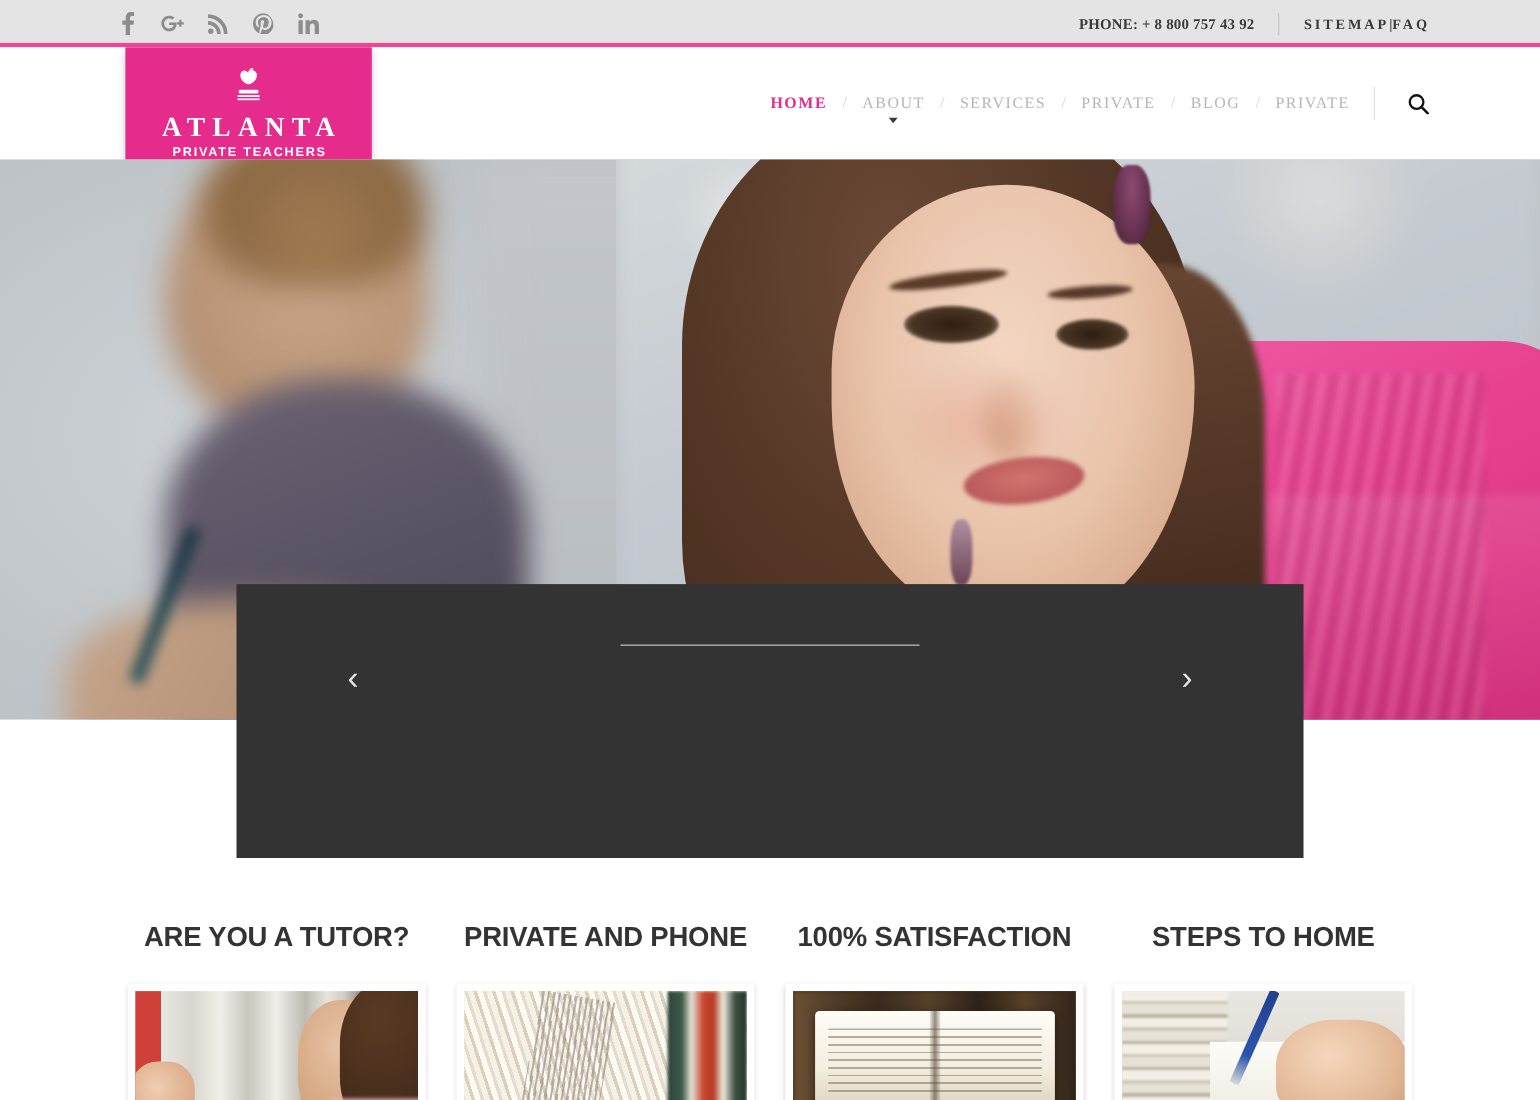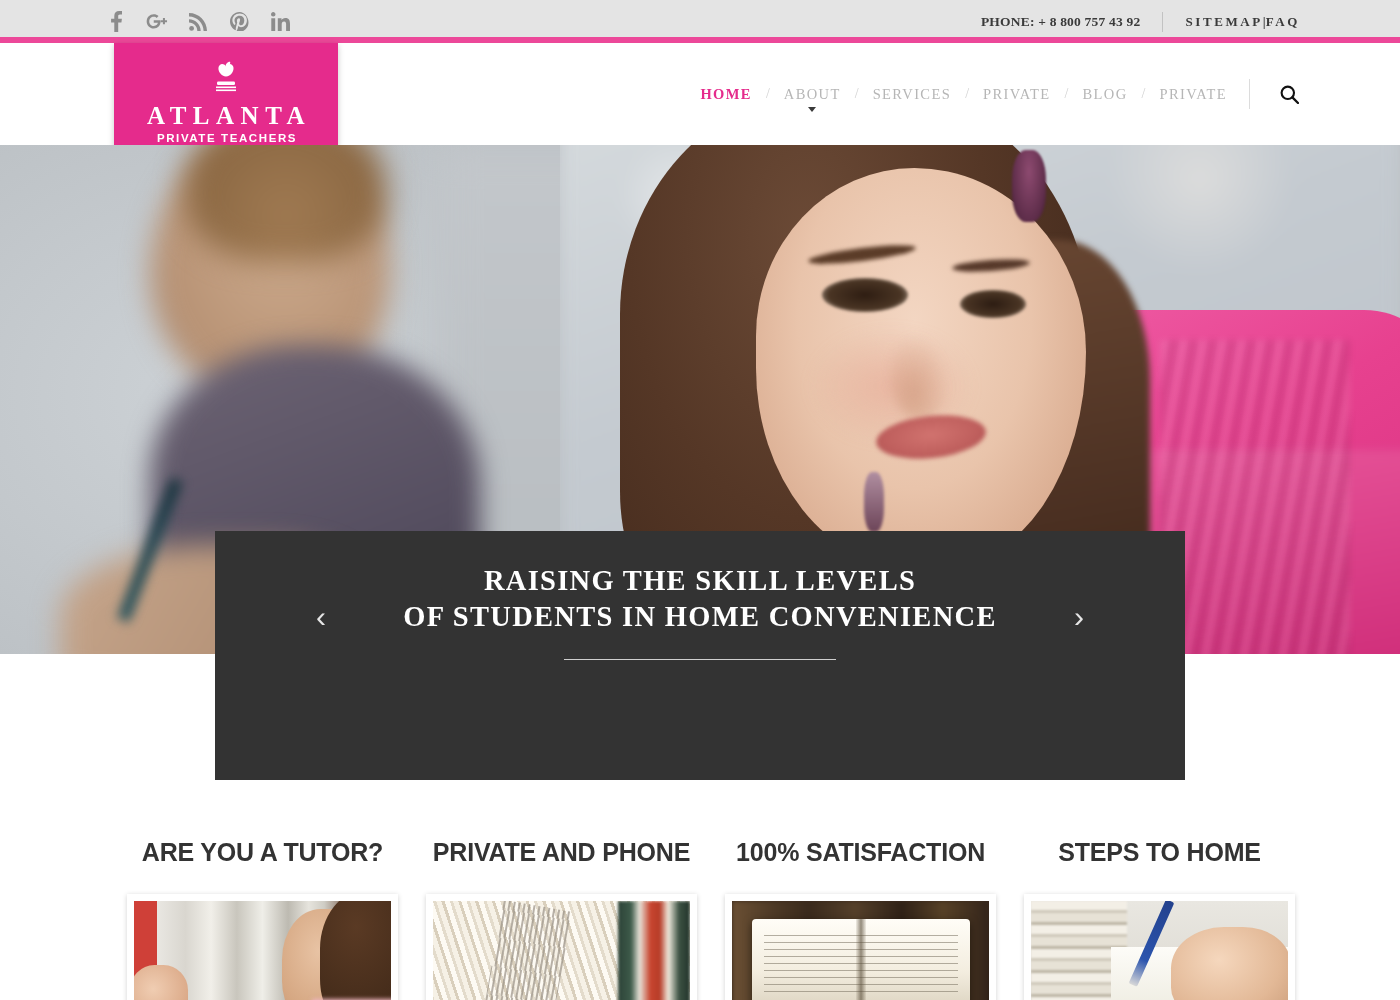--- a/index.html
+++ b/index.html
@@ -11,21 +11,21 @@
     background: #ffffff;
     font-family: "Liberation Sans", sans-serif;
   }
 
   
   .topbar {
     position: absolute;
     left: 0; top: 0;
     width: 1400px; height: 43px;
     background: #e4e4e4;
-    border-bottom: 6px solid #ec4899;
+    border-bottom: 4px solid #ec4899;
   }
   .social {
     position: absolute;
     left: 105px; top: 0;
     height: 43px;
     display: flex;
     align-items: center;
     gap: 19px;
   }
   .social-ico {
@@ -414,21 +414,21 @@
     font-weight: 300;
     cursor: pointer;
     user-select: none;
   }
   .arrow-prev { left: 302px; }
   .arrow-next { left: 1060px; }
 
   
   .features {
     position: absolute;
-    left: 11px; top: 800px;
+    left: 0; top: 800px;
     width: 1216px; height: 200px;
   }
   .feat-row {
     position: absolute;
     left: 114px; top: 0;
     width: 1172px;
     display: flex;
     gap: 24px;
   }
   .feat-col {
@@ -671,24 +671,20 @@
       <div class="ph-eye2"></div>
       <div class="ph-nose"></div>
       <div class="ph-lips"></div>
       <div class="ph-earring"></div>
       <div class="ph-earring2"></div>
     </div>
   </div>
 </div>
 
 <div class="hero-caption">
-  <div class="cap-title">
-    <div>RAISING THE SKILL LEVELS</div>
-    <div>OF STUDENTS IN HOME CONVENIENCE</div>
-  </div>
   <div class="cap-rule"></div>
 </div>
 <div class="slider-arrow arrow-prev">‹</div>
 <div class="slider-arrow arrow-next">›</div>
 
 <div class="features">
   <div class="feat-row">
 
     <div class="feat-col">
       <div class="feat-title">ARE YOU A TUTOR?</div>

